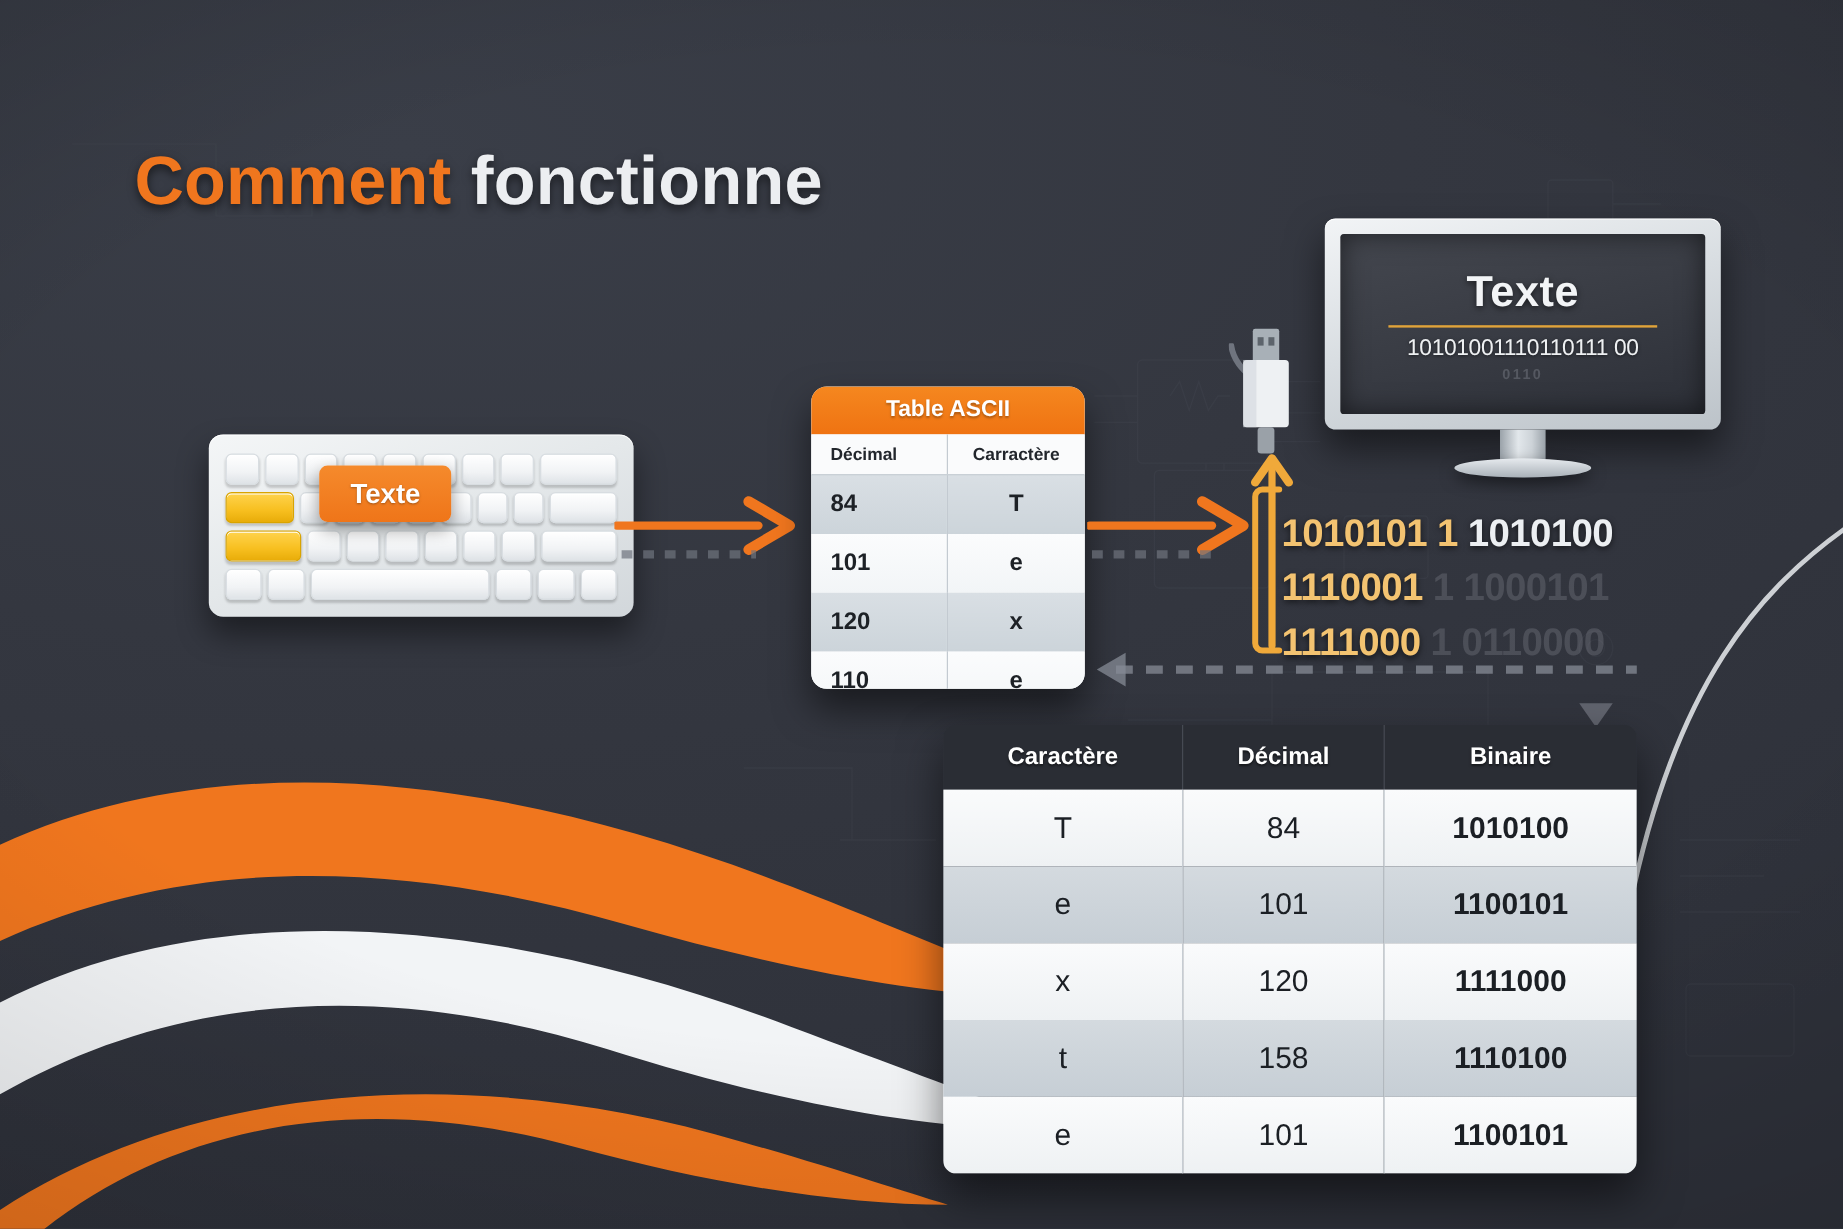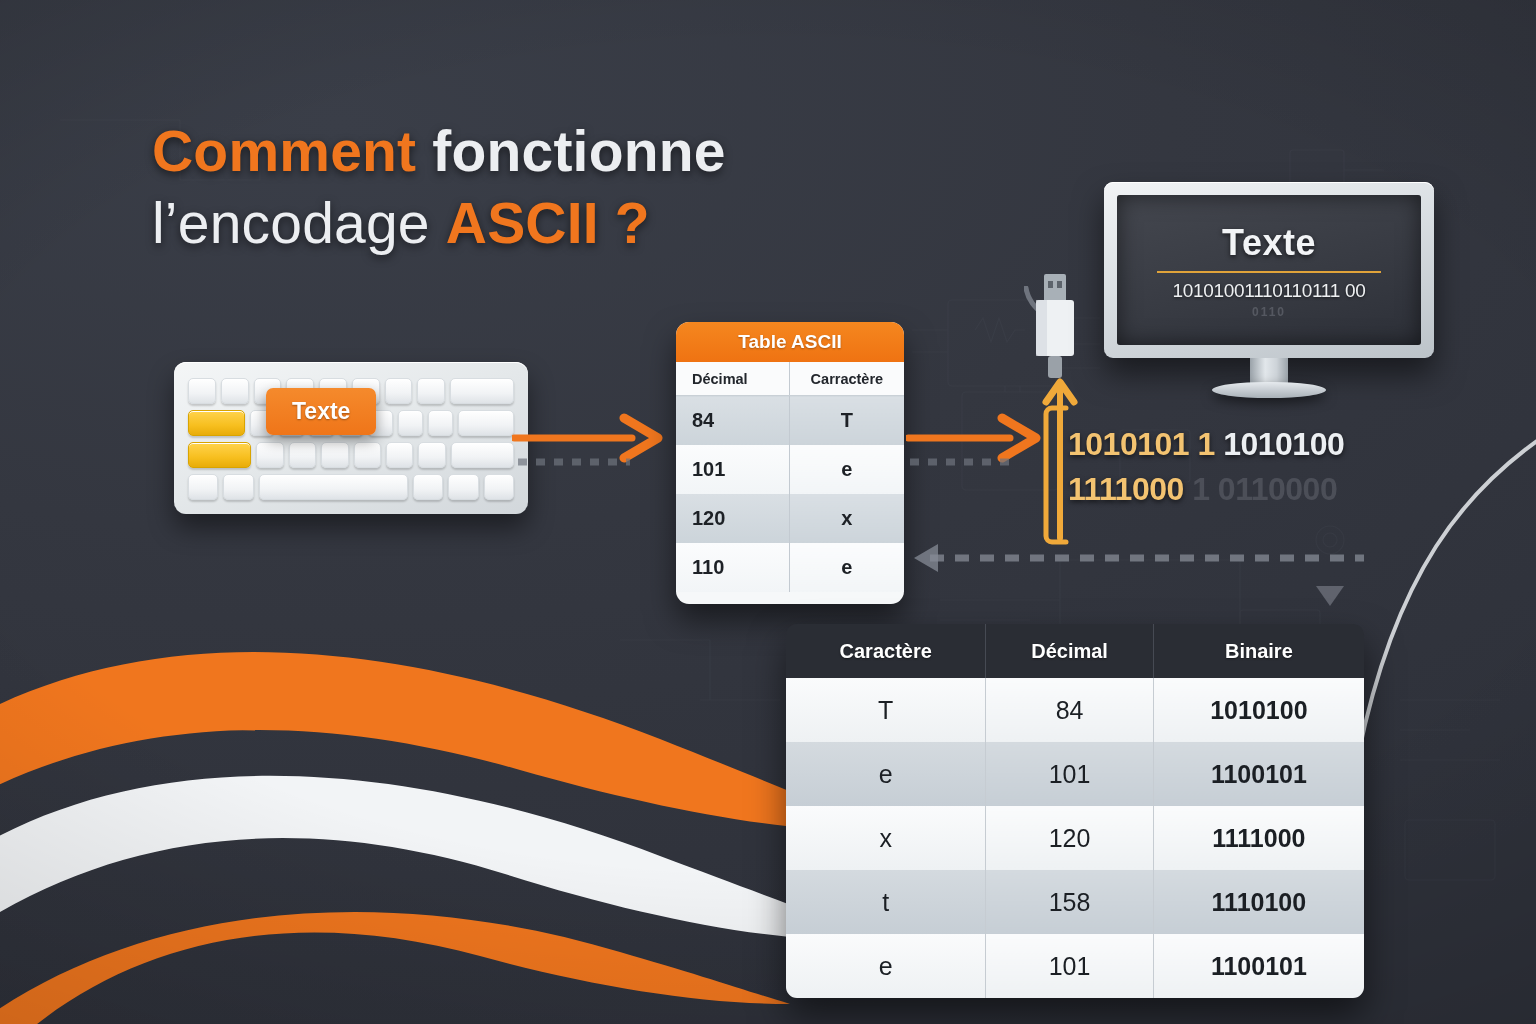--- a/index.html
+++ b/index.html
@@ -26,21 +26,21 @@
   .swoosh{position:absolute;left:-40px;bottom:-30px;width:900px;height:480px;}
   .arc-right{position:absolute;right:-10px;top:430px;width:200px;height:330px;}
 
   
   .title{
     position:absolute;left:112px;top:122px;width:760px;
     line-height:1.05;
     text-shadow:0 3px 8px rgba(0,0,0,.55);
     letter-spacing:.2px;
   }
-  .title .line{display:block;font-size:57px;margin-left:40px;}
+  .title .line{display:block;font-size:57px;}
   .title .line1{font-weight:bold;}
   .title .line2{font-weight:400;margin-top:12px;}
   .tw{color:#eceef1;}
   .to{color:#f0761e;}
   .bold{font-weight:bold;}
 
   
   .keyboard{
     position:absolute;left:174px;top:362px;width:354px;height:152px;
     border-radius:12px;
@@ -72,21 +72,21 @@
   }
 
   
   .arrow1{position:absolute;left:512px;top:412px;width:160px;height:64px;}
   .arrow2{position:absolute;left:906px;top:412px;width:144px;height:64px;}
   .arrow-up{position:absolute;left:1030px;top:360px;width:60px;height:180px;}
   .dash-return{position:absolute;left:912px;top:528px;width:470px;height:80px;}
 
   
   .ascii-card{
-    position:absolute;left:676px;top:322px;width:228px;height:282px;
+    position:absolute;left:676px;top:322px;width:228px;height:252px;
     border-radius:13px;overflow:hidden;
     background:#f6f8f9;
     box-shadow:0 16px 30px rgba(0,0,0,.50);
   }
   .ascii-head{
     height:40px;line-height:40px;text-align:center;
     background:linear-gradient(180deg,#f5871f 0%,#ef7312 100%);
     color:#fff;font-size:19px;font-weight:bold;
     text-shadow:0 1px 2px rgba(0,0,0,.3);
   }
@@ -160,21 +160,21 @@
   .binline{
     font-size:32px;font-weight:bold;line-height:1.42;white-space:nowrap;
     letter-spacing:-.5px;
   }
   .bin-hot{color:#f3c371;text-shadow:0 2px 5px rgba(0,0,0,.6);}
   .bin-white{color:#eceff2;text-shadow:0 2px 5px rgba(0,0,0,.6);}
   .bin-dim{color:rgba(205,210,218,.17);}
 
   
   .main-table{
-    position:absolute;left:786px;top:624px;width:578px;
+    position:absolute;left:786px;top:604px;width:578px;
     border-radius:11px;overflow:hidden;
     box-shadow:0 18px 36px rgba(0,0,0,.52);
   }
   .main-table table{width:100%;border-collapse:collapse;}
   .main-table thead th{
     background:#2a2d34;color:#ffffff;
     font-size:20px;font-weight:bold;
     padding:16px 0 15px;
     border-right:1px solid #464a53;
     text-shadow:0 1px 2px rgba(0,0,0,.5);
@@ -240,24 +240,20 @@
     <path d="M198 6 C 120 60, 50 140, 12 326" stroke="#e9ecef" stroke-width="4" fill="none" opacity=".85" stroke-linecap="round"></path>
   </svg>
 
   <div class="bg-vignette"></div>
 
   <div class="title">
     <span class="line line1">
       <span class="to">Comment</span>
       <span class="tw">fonctionne</span>
     </span>
-    <span class="line line2">
-      <span class="tw">l’encodage</span>
-      <span class="to bold">ASCII ?</span>
-    </span>
   </div>
 
   <div class="keyboard">
     <div class="kb-rows">
       <div class="kb-row">
         <div class="key"></div>
         <div class="key"></div>
         <div class="key"></div>
         <div class="key"></div>
         <div class="key"></div>
@@ -374,20 +370,24 @@
     <div class="mon-base"></div>
   </div>
 
   <div class="binstream">
     <div class="binline">
       <span class="bin-hot">1010101</span>
       <span class="bin-hot">1</span>
       <span class="bin-white">1010100</span>
     </div>
     <div class="binline">
+      <span class="bin-hot">1110001</span>
+      <span class="bin-dim">1 1000101</span>
+    </div>
+    <div class="binline">
       <span class="bin-hot">1111000</span>
       <span class="bin-dim">1 0110000</span>
     </div>
   </div>
 
   <svg class="dash-return" viewBox="0 0 470 80">
     <path d="M18 30 H452" stroke="#868b95" stroke-width="7" stroke-dasharray="14 11" opacity=".75"></path>
     <path d="M2 30 L26 16 L26 44 Z" fill="#868b95" opacity=".75"></path>
     <path d="M404 58 L432 58 L418 78 Z" fill="#868b95" opacity=".55"></path>
   </svg>

